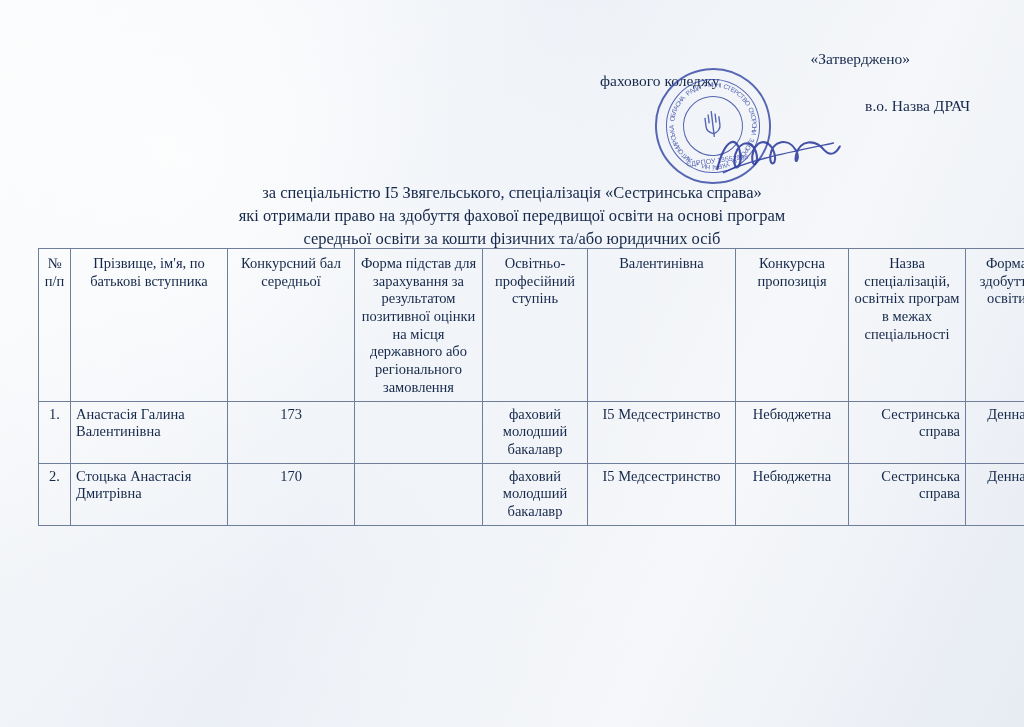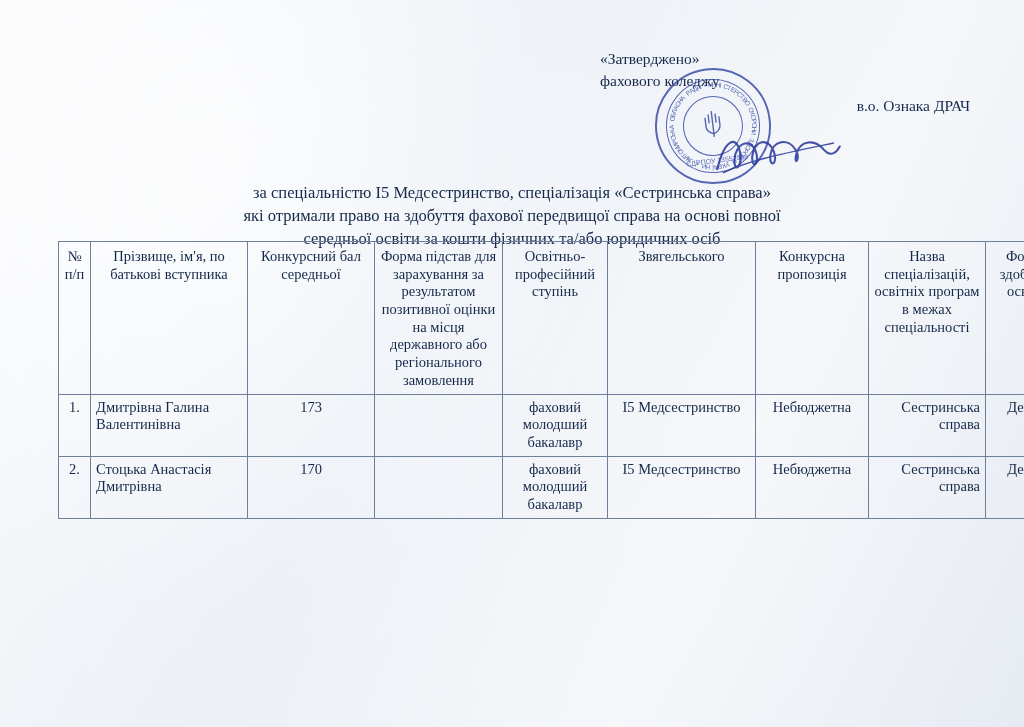--- a/index.html
+++ b/index.html
@@ -37,21 +37,21 @@
     width: 380px;
     text-align: left;
     font-size: 15.5px;
     line-height: 1.42;
     color: #16294d;
   }
   .approval .ln {
     white-space: nowrap;
   }
   .approval .ln.center-first {
-    text-align: left;
+    text-align: right;
     padding-right: 70px;
     font-family: Liberation Serif, serif;
   }
   .approval .ln.sign {
     text-align: right;
     padding-right: 10px;
     padding-top: 3px;
   }
 
   
@@ -145,24 +145,23 @@
     width: 764px;
     text-align: center;
     font-size: 16.5px;
     line-height: 1.38;
     color: #15284a;
   }
 
   
   .table-wrap {
     position: absolute;
-    top: 241px;
+    top: 248px;
     left: 38px;
     width: 949px;
-    margin-left: 20px;
   }
   table.rank {
     border-collapse: collapse;
     width: 100%;
     table-layout: fixed;
   }
   table.rank th,
   table.rank td {
     border: 1px solid #6f7f9b;
     vertical-align: top;
@@ -198,21 +197,21 @@
 </style>
 </head>
 <body>
 
 <div class="page">
   <div class="paper-noise"></div>
 
   <div class="approval">
     <div class="ln center-first">«Затверджено»</div>
     <div class="ln">фахового коледжу</div>
-    <div class="ln sign">в.о. Ознака ДРАЧ</div>
+    <div class="ln sign">в.о. Назва ДРАЧ</div>
   </div>
 
   <div class="stamp">
     <div class="stamp-inner"></div>
     <div class="stamp-text" id="stamp-ring">
         <span style="transform: rotate(-90deg) translate(45px) rotate(90deg);">М</span>
         <span style="transform: rotate(-84.5455deg) translate(45px) rotate(90deg);">І</span>
         <span style="transform: rotate(-79.0909deg) translate(45px) rotate(90deg);">Н</span>
         <span style="transform: rotate(-73.6364deg) translate(45px) rotate(90deg);">І</span>
         <span style="transform: rotate(-68.1818deg) translate(45px) rotate(90deg);">С</span>
@@ -283,22 +282,22 @@
     </svg>
     <div class="stamp-code">ЄДРПОУ 13552908</div>
   </div>
 
   <svg class="signature" viewBox="0 0 130 48">
     <path d="M4 36 C14 6, 26 4, 28 20 C30 36, 20 42, 22 28 C24 12, 40 6, 44 22 C47 34, 38 40, 40 26 C43 10, 58 8, 62 24 C65 36, 56 40, 58 27 C61 12, 78 10, 84 24 C88 34, 80 40, 84 28 C89 14, 104 14, 112 26 C118 34, 124 30, 128 24" fill="none" stroke="#27369b" stroke-width="2.1" stroke-linecap="round"></path>
     <path d="M10 40 C34 30, 72 26, 122 20" fill="none" stroke="#27369b" stroke-width="1.4" stroke-linecap="round"></path>
   </svg>
 
   <div class="title-block">
-    <div>за спеціальністю І5 Медсестринство, спеціалізація «Сестринська справа»</div>
-    <div>які отримали право на здобуття фахової передвищої справа на основі повної</div>
+    <div>за спеціальністю І5 Звягельського, спеціалізація «Сестринська справа»</div>
+    <div>які отримали право на здобуття фахової передвищої освіти на основі програм</div>
     <div>середньої освіти за кошти фізичних та/або юридичних осіб</div>
   </div>
 
   <div class="table-wrap">
     <table class="rank">
       <colgroup>
         <col class="c0">
           <col class="c1">
           <col class="c2">
           <col class="c3">
@@ -308,30 +307,30 @@
           <col class="c7">
           <col class="c8">
       </colgroup>
       <thead>
         <tr>
           <th class="hdr-nn">№ п/п</th>
           <th>Прізвище, ім'я, по батькові вступника</th>
           <th>Конкурсний бал середньої</th>
           <th>Форма підстав для зарахування за результатом позитивної оцінки на місця державного або регіонального замовлення</th>
           <th>Освітньо-професійний ступінь</th>
-          <th>Звягельського</th>
+          <th>Валентинівна</th>
           <th>Конкурсна пропозиція</th>
           <th>Назва спеціалізацій, освітніх програм в межах спеціальності</th>
           <th>Форма здобуття освіти</th>
         </tr>
       </thead>
       <tbody>
         <tr>
           <td class="num">1.</td>
-          <td class="name">Дмитрівна Галина Валентинівна</td>
+          <td class="name">Анастасія Галина Валентинівна</td>
           <td class="score">173</td>
           <td class="blank"></td>
           <td class="ctr">фаховий молодший бакалавр</td>
           <td class="ctr">І5 Медсестринство</td>
           <td class="ctr">Небюджетна</td>
           <td class="left">Сестринська справа</td>
           <td class="ctr">Денна</td>
         </tr>
         <tr>
           <td class="num">2.</td>

